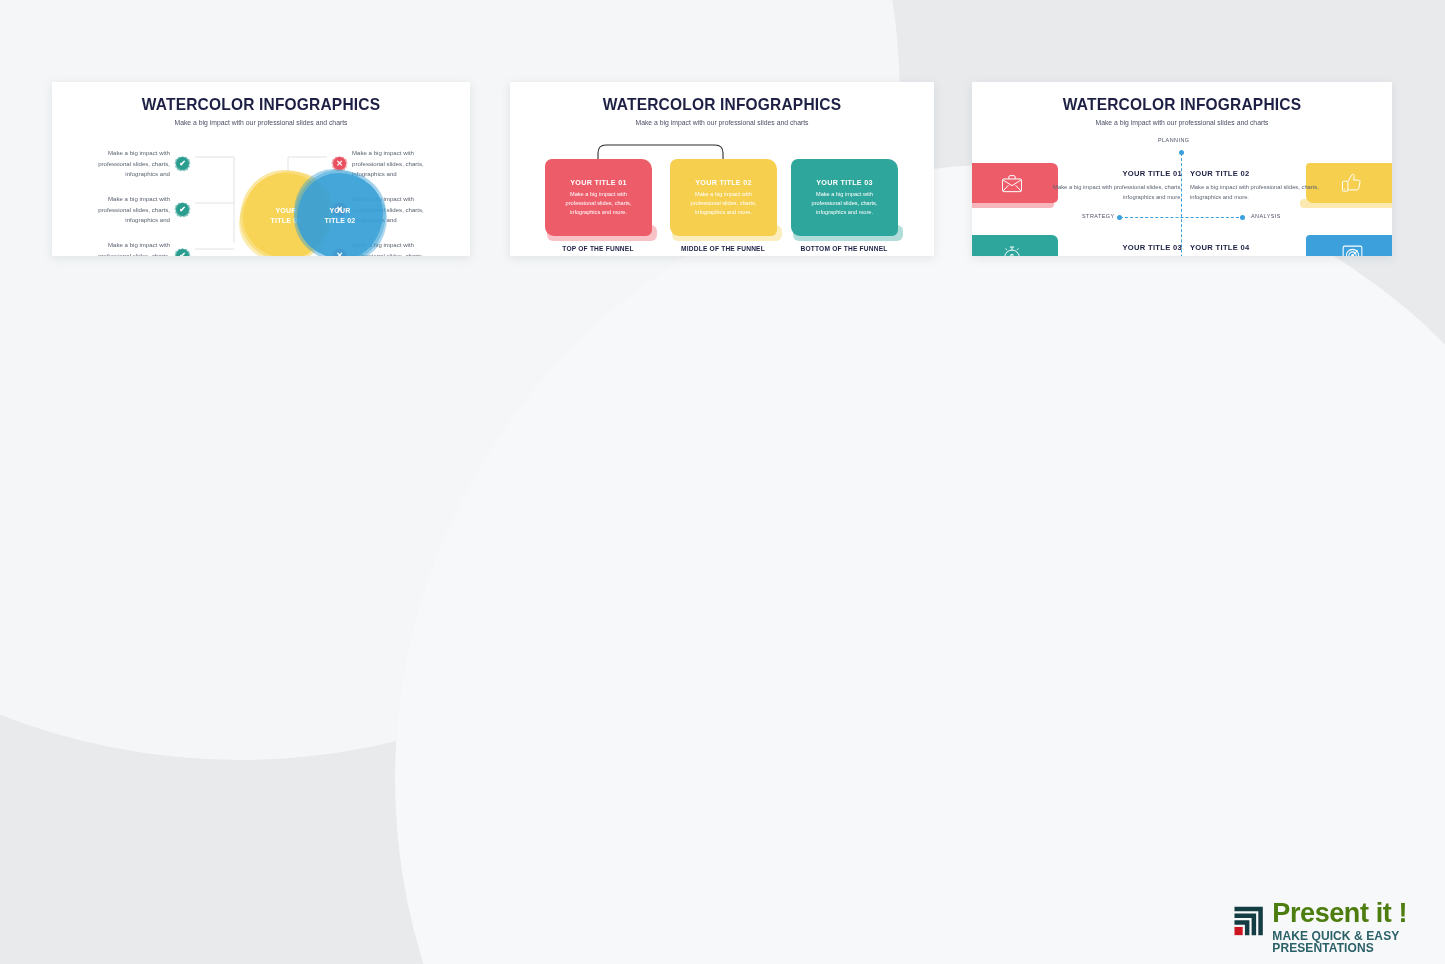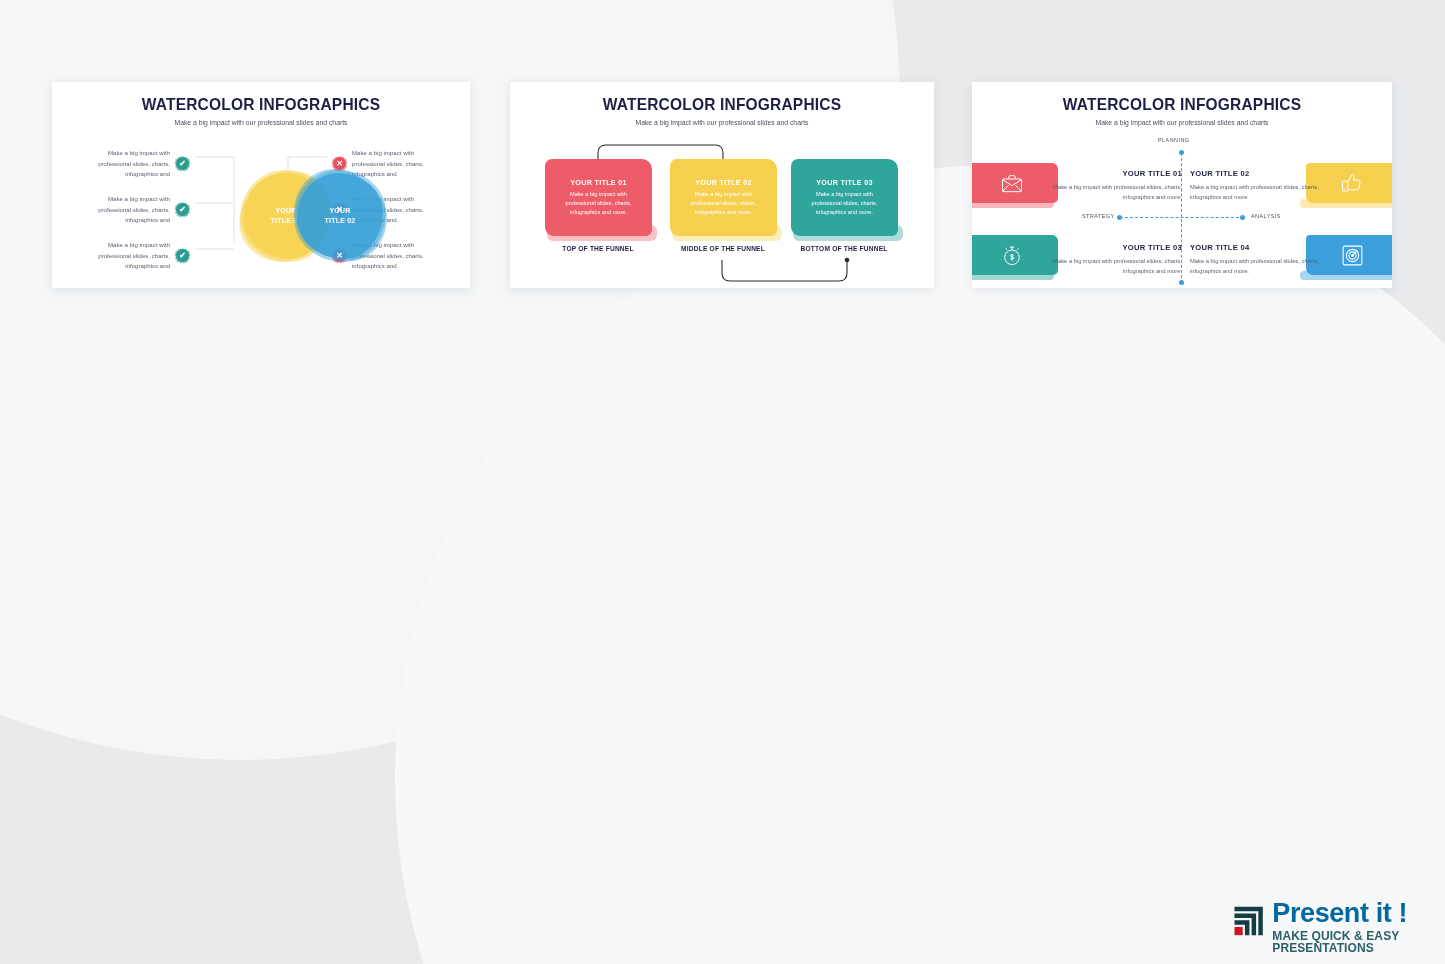--- a/index.html
+++ b/index.html
@@ -13,21 +13,21 @@
   .bg-blob-tl{
     position:absolute;left:-420px;top:-560px;width:1320px;height:1320px;
     border-radius:50%;background:#f4f6f7;
   }
   .bg-blob-br{
     position:absolute;right:-180px;bottom:-430px;width:1230px;height:1230px;
     border-radius:50%;background:#f7f8f9;
   }
   
   .slide{
-    position:absolute;top:82px;height:206px;background:#ffffff;
+    position:absolute;top:82px;height:174px;background:#ffffff;
     box-shadow:0 2px 9px rgba(120,130,140,.16);
     overflow:hidden;
   }
   #slide-1{left:52px;width:418px;}
   #slide-2{left:510px;width:424px;}
   #slide-3{left:972px;width:420px;}
 
   .slide-head{text-align:center;padding-top:13px;}
   .slide-title{
     font-family:"Liberation Sans Narrow","Liberation Sans",sans-serif;
@@ -165,21 +165,21 @@
   #al-top{left:186px;top:6px;}
   #al-bot{left:188px;top:158px;}
   #al-left{left:110px;top:82px;}
   #al-right{left:279px;top:82px;}
 
   
   #logo{position:absolute;left:1233px;top:900px;display:flex;align-items:flex-start;}
   #logo-text{margin-left:8px;}
   #logo-name{
     font-family:"Liberation Sans Narrow","Liberation Sans",sans-serif;
-    font-weight:bold;font-size:27px;color:#0369a1;line-height:1;letter-spacing:-.4px;
+    font-weight:bold;font-size:27px;color:#4d7c0f;line-height:1;letter-spacing:-.4px;
   }
   #logo-tag{
     font-family:"Liberation Sans Narrow","Liberation Sans",sans-serif;
     font-weight:bold;font-size:12px;color:#2a6068;line-height:1;
     margin-top:3px;letter-spacing:.1px;
   }
 </style>
 </head>
 <body>
 

